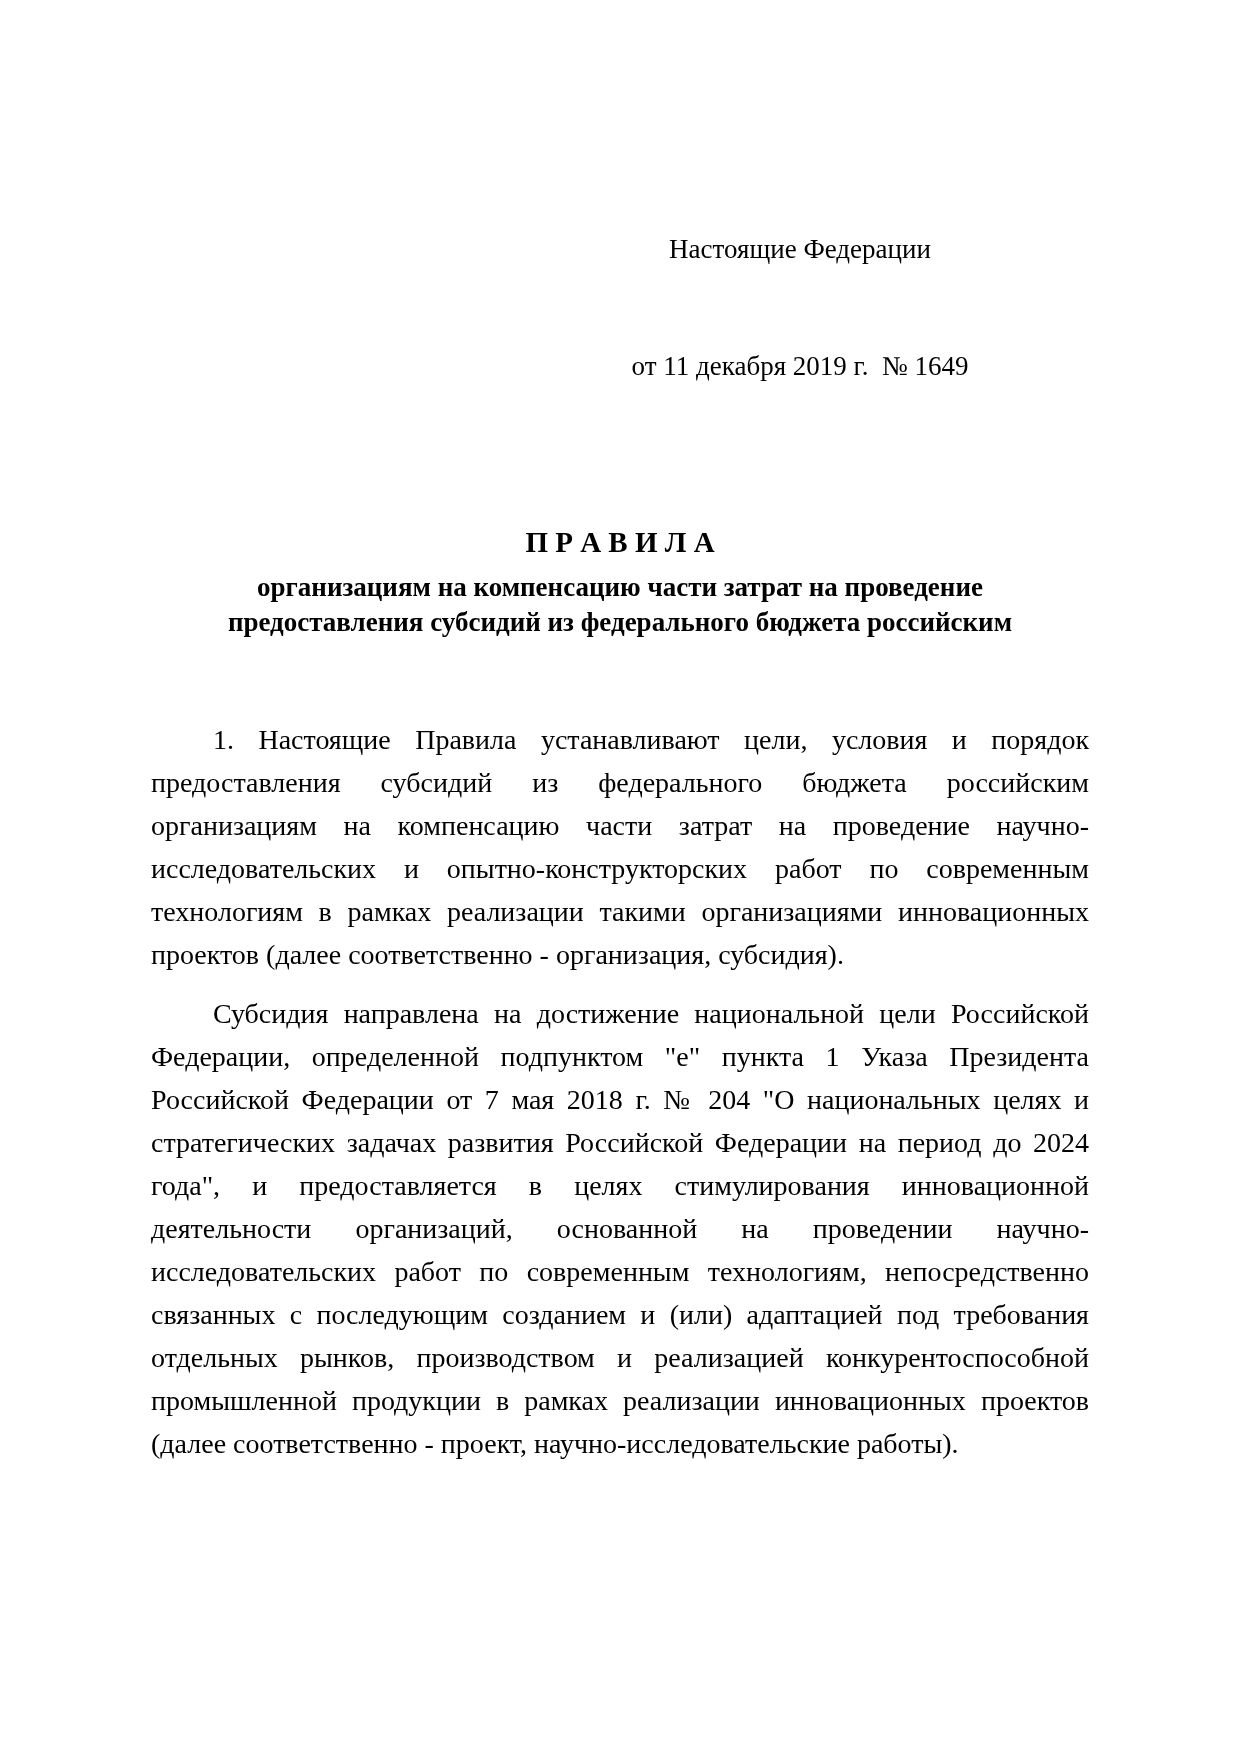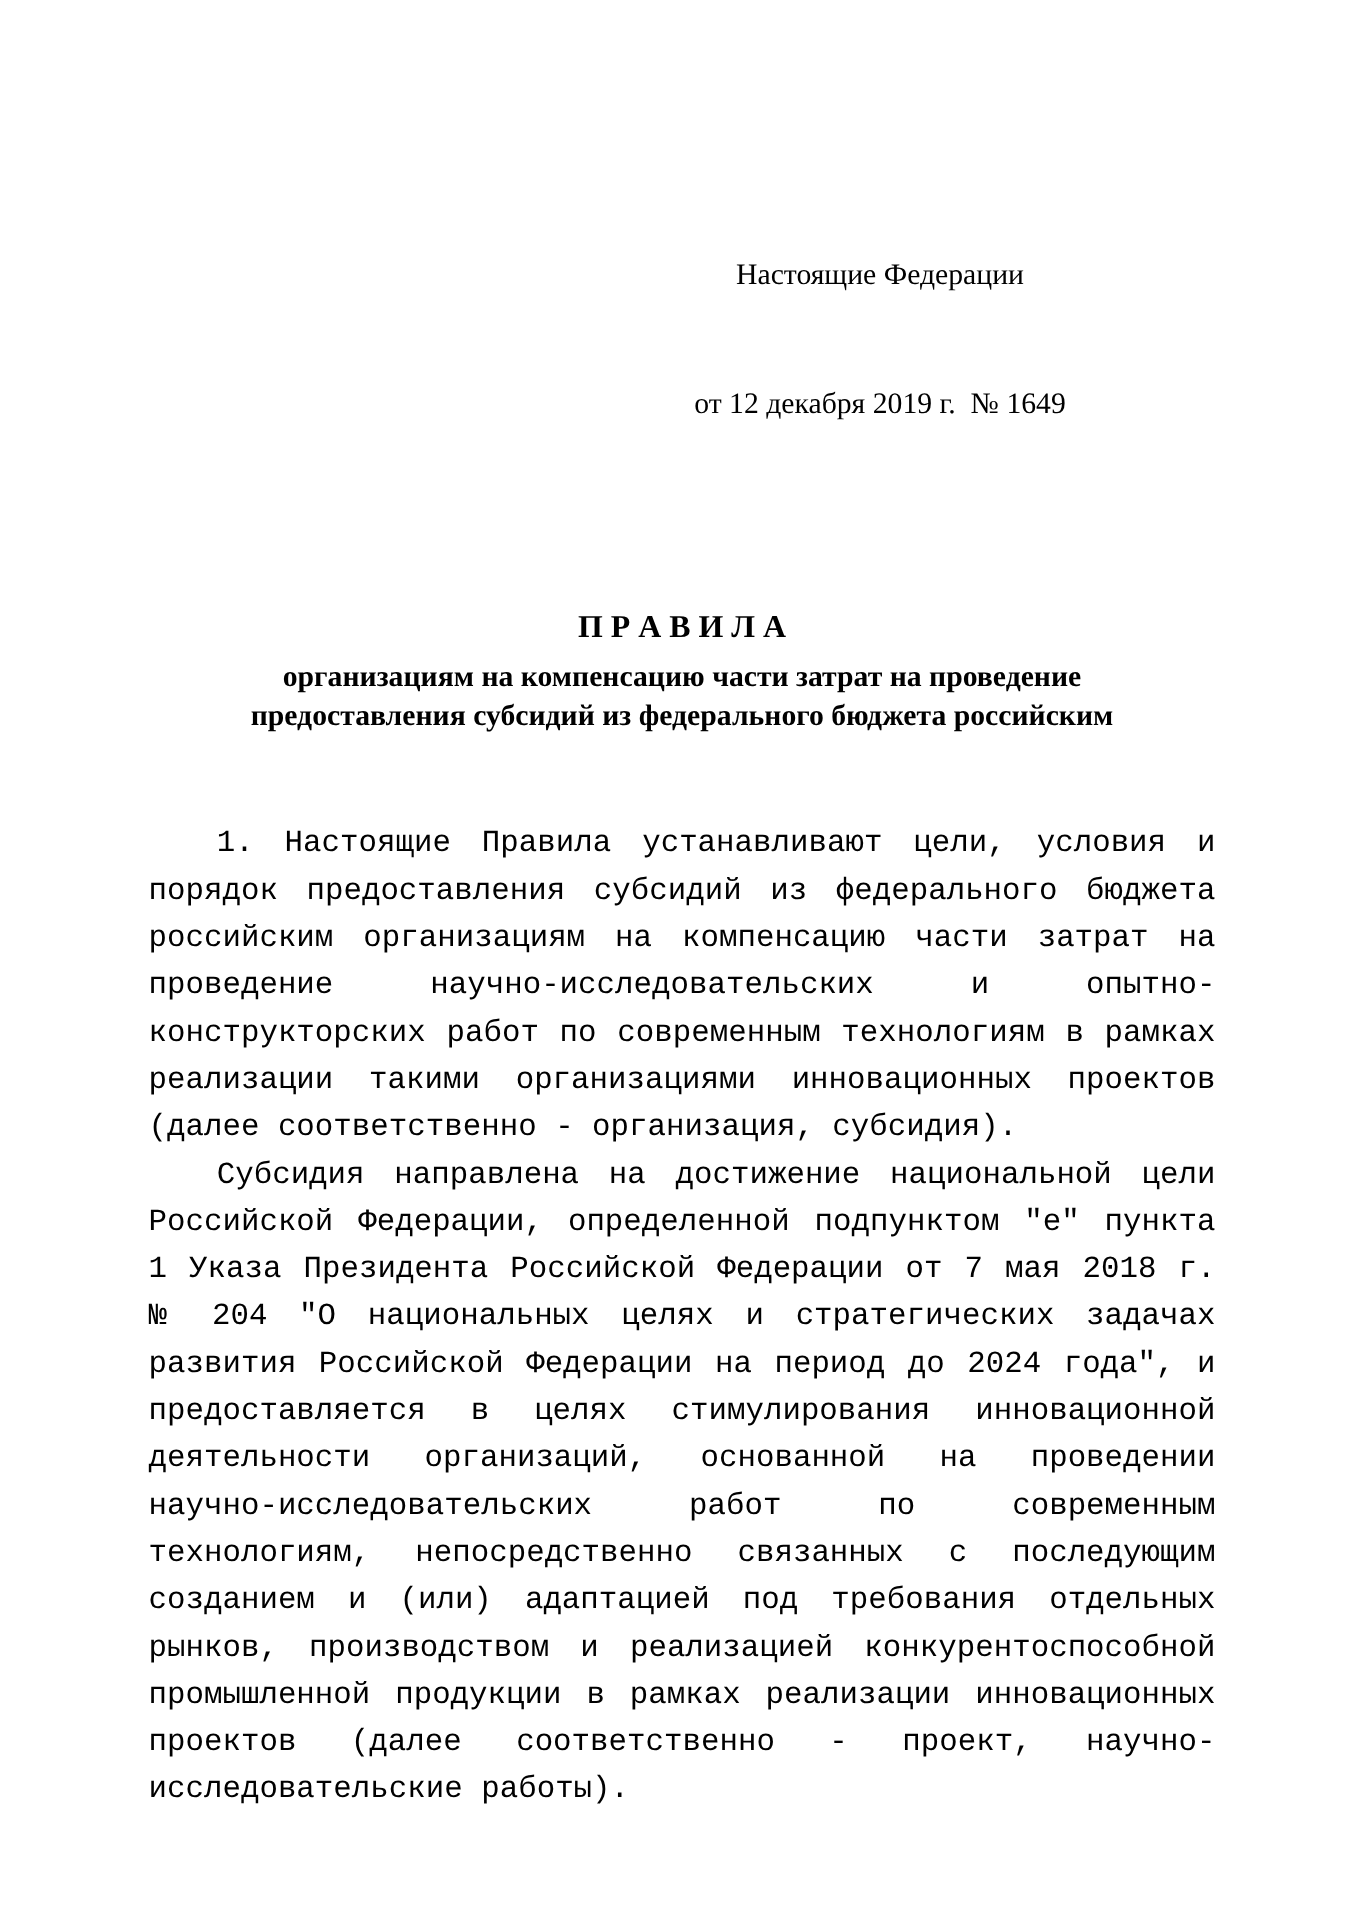--- a/index.html
+++ b/index.html
@@ -21,54 +21,53 @@
   .approval {
     width: 370px;
     margin-left: 480px;
     text-align: center;
     font-size: 27px;
     line-height: 39px;
     white-space: pre-wrap;
   }
   
   .title-block {
-    margin-top: 88px;
+    margin-top: 60px;
     text-align: center;
     font-weight: bold;
   }
   .main-title {
     font-size: 29px;
     line-height: 36px;
     margin-bottom: 10px;
   }
   .subtitle-line {
     font-size: 27px;
     line-height: 35px;
   }
   
   .body-text {
     margin-top: 78px;
     font-size: 28px;
     line-height: 43px;
   }
   .body-text p {
-    margin: 0;
+    margin: 16px;
     text-align: justify;
     text-indent: 62px;
-    font-family: Liberation Mono, monospace;
   }
 </style>
 </head>
 <body>
 
 <div class="page">
 
   <div class="approval">
     <div>Настоящие Федерации</div>
-    <div>от 12 декабря 2019 г.  № 1649</div>
+    <div>от 11 декабря 2019 г.  № 1649</div>
   </div>
 
   <div class="title-block">
     <div class="main-title">П Р А В И Л А</div>
     <div class="subtitle-line">организациям на компенсацию части затрат на проведение</div>
     <div class="subtitle-line">предоставления субсидий из федерального бюджета российским</div>
   </div>
 
   <div class="body-text">
     <p>1. Настоящие Правила устанавливают цели, условия и порядок предоставления субсидий из федерального бюджета российским организациям на компенсацию части затрат на проведение научно-исследовательских и опытно-конструкторских работ по современным технологиям в рамках реализации такими организациями инновационных проектов (далее соответственно - организация, субсидия).</p>

